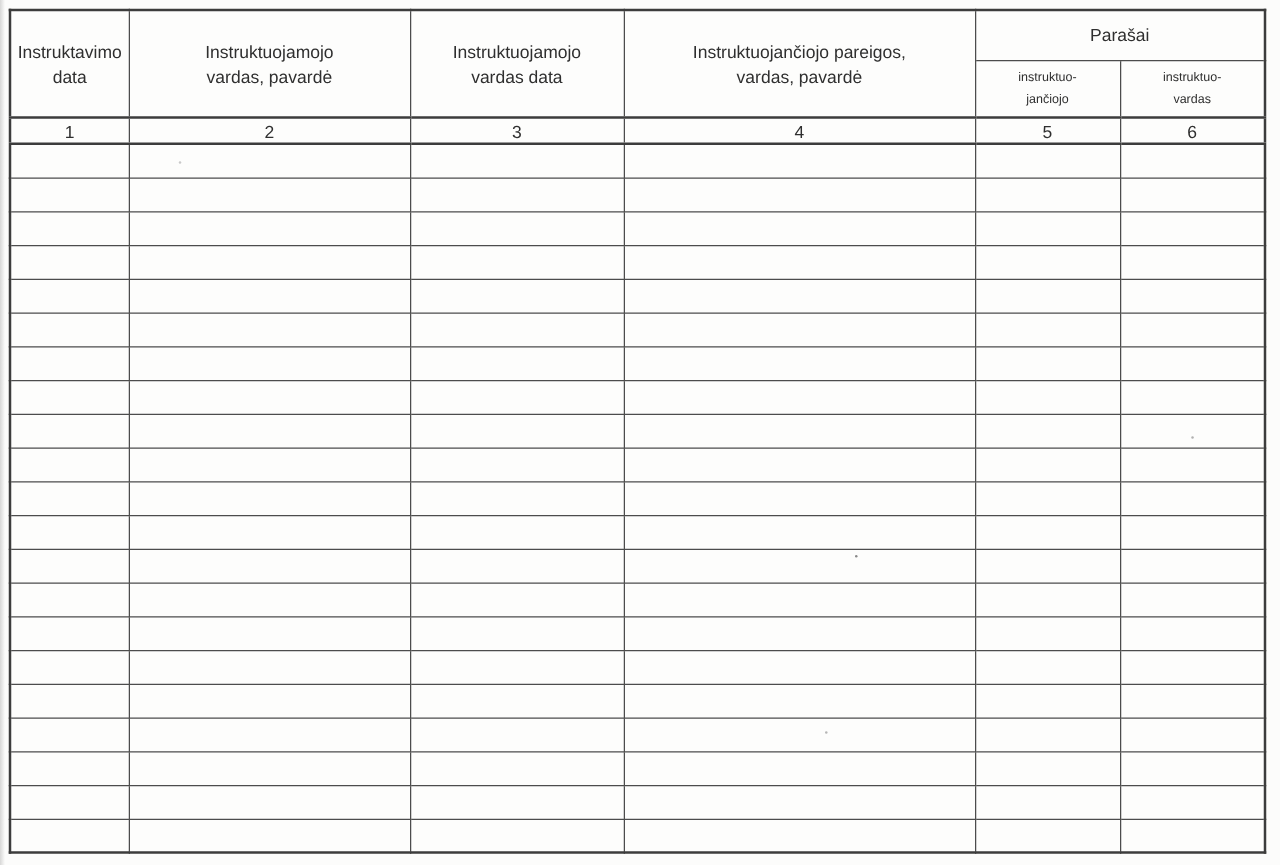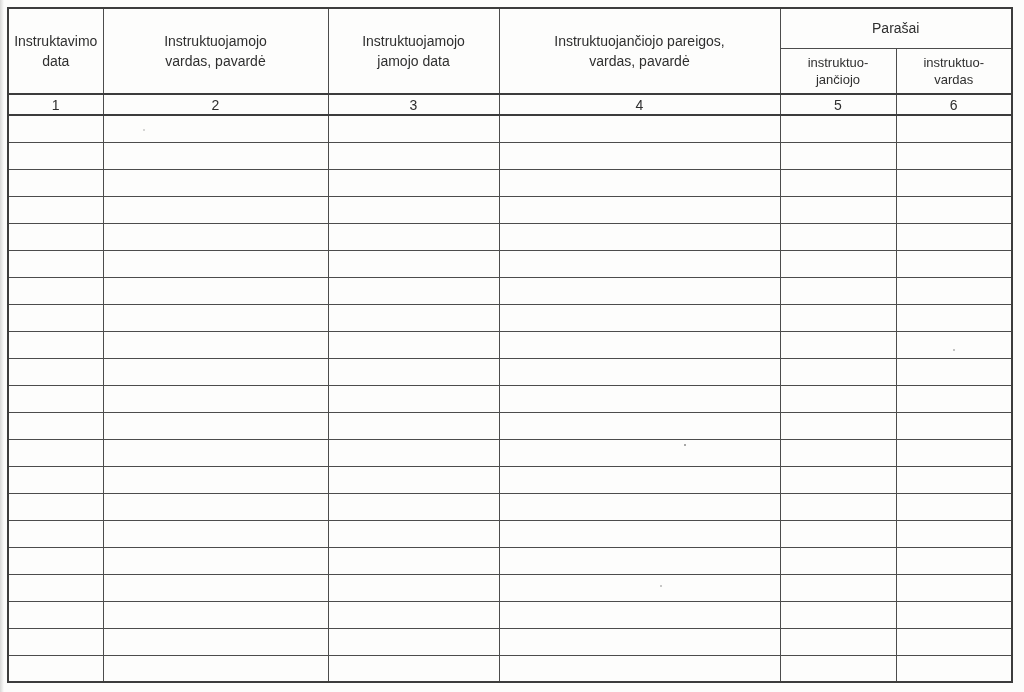--- a/index.html
+++ b/index.html
@@ -44,21 +44,21 @@
     text-align: center;
     vertical-align: middle;
     overflow: hidden;
     font-size: 14px;
   }
   tr.hrow1 { height: 40px; }
   tr.hrow2 { height: 46px; }
   tr.numrow { height: 21px; }
   tr.blank-row { height: 27px; }
   .hl { display: block; line-height: 20px; }
-  .hrow2 .hl { line-height: 17px; font-size: 13px; }
+  .hrow2 .hl { line-height: 17px; font-size: 10px; }
   
   .form tr.hrow2 th { border-bottom: 2px solid #3c3c3c; }
   .form th[rowspan] { border-bottom: 2px solid #3c3c3c; }
   .form tr.numrow td { border-bottom: 2px solid #3c3c3c; font-size: 14px; }
   
   .speck {
     position: absolute;
     width: 2px; height: 2px;
     border-radius: 50%;
     pointer-events: none;
@@ -84,21 +84,21 @@
         <th rowspan="2">
           <span class="hl">Instruktavimo</span>
           <span class="hl">data</span>
         </th>
         <th rowspan="2">
           <span class="hl">Instruktuojamojo</span>
           <span class="hl">vardas, pavardė</span>
         </th>
         <th rowspan="2">
           <span class="hl">Instruktuojamojo</span>
-          <span class="hl">jamojo data</span>
+          <span class="hl">vardas data</span>
         </th>
         <th rowspan="2">
           <span class="hl">Instruktuojančiojo pareigos,</span>
           <span class="hl">vardas, pavardė</span>
         </th>
         <th colspan="2">Parašai</th>
       </tr>
       <tr class="hrow2">
         <th>
           <span class="hl">instruktuo-</span>

